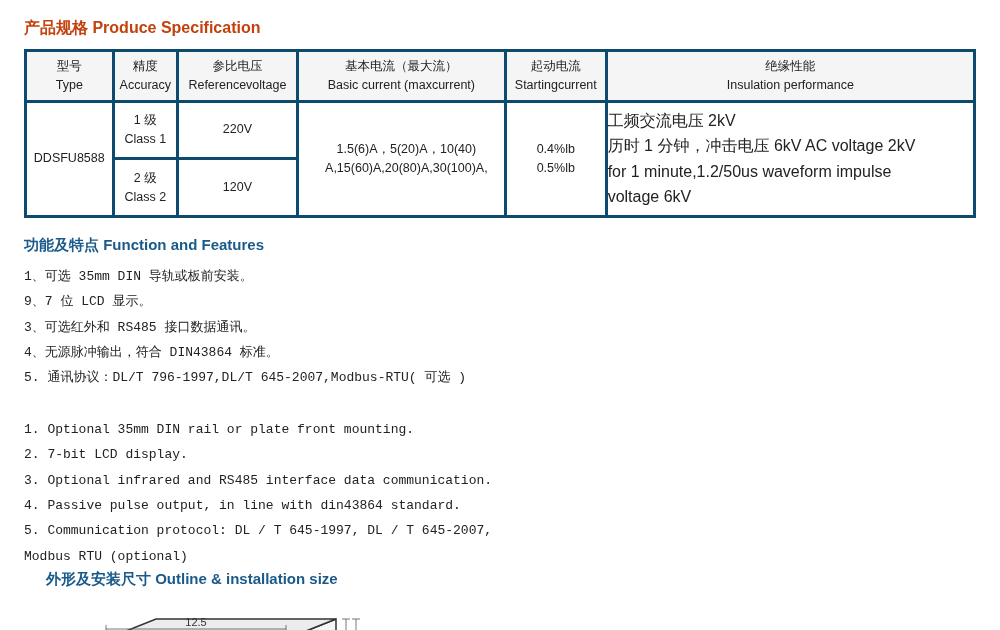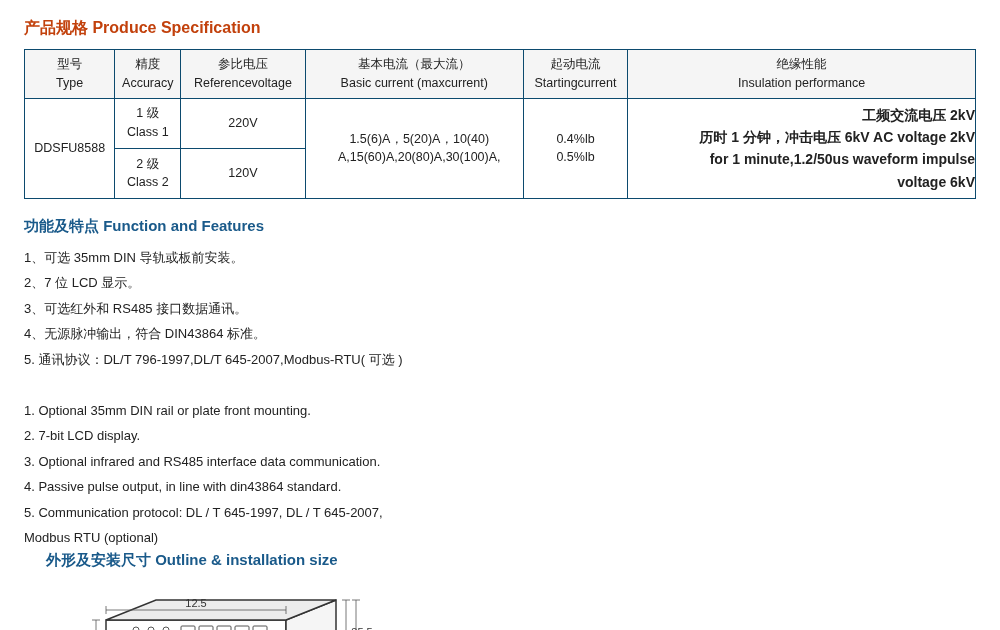--- a/index.html
+++ b/index.html
@@ -19,21 +19,21 @@
       margin-bottom: 10px;
     }
     
     .spec-table {
       width: 100%;
       border-collapse: collapse;
       margin-bottom: 18px;
       font-size: 12.5px;
     }
     .spec-table th, .spec-table td {
-      border: 1px solid #0c4a6e;
+      border: 3px solid #0c4a6e;
       padding: 5px 0;
       text-align: center;
       vertical-align: middle;
       line-height: 1.5;
     }
     .spec-table th {
       background: #f5f5f5;
       font-weight: normal;
     }
     
@@ -59,20 +59,21 @@
       margin-bottom: 10px;
     }
     .feature-list {
       list-style: none;
       font-size: 13px;
       line-height: 1.8;
       color: #222;
     }
     .feature-list li {
       margin-bottom: 2px;
+      font-family: Liberation Mono, monospace;
     }
     .feature-divider {
       margin: 10px 0 6px 0;
       border: none;
     }
     
     .diagram-container {
       position: relative;
       width: 420px;
       height: 310px;
@@ -99,41 +100,41 @@
       <th>绝缘性能<br>Insulation performance</th>
     </tr>
   </thead>
   <tbody>
     <tr>
       <td rowspan="2">DDSFU8588</td>
       <td>1 级<br>Class 1</td>
       <td>220V</td>
       <td rowspan="2" style="text-align:center; padding-left:10px;">1.5(6)A，5(20)A，10(40)<br>A,15(60)A,20(80)A,30(100)A,</td>
       <td rowspan="2">0.4%lb<br>0.5%lb</td>
-      <td rowspan="2" style="text-align:right; font-size:14px; line-height:1.6;font-weight:bold;">
+      <td rowspan="2" style="text-align:left; font-size:16px; line-height:1.6;">
         工频交流电压 2kV<br>
         历时 1 分钟，冲击电压 6kV AC voltage 2kV<br>
         for 1 minute,1.2/50us waveform impulse<br>
         voltage 6kV
       </td>
     </tr>
     <tr>
       <td>2 级<br>Class 2</td>
       <td>120V</td>
     </tr>
   </tbody>
 </table>
 
 <div class="bottom-section">
 
   <div class="features-col">
     <div class="features-title">功能及特点 Function and Features</div>
     <ul class="feature-list">
       <li>1、可选 35mm DIN 导轨或板前安装。</li>
-      <li>2、7 位 LCD 显示。</li>
+      <li>9、7 位 LCD 显示。</li>
       <li>3、可选红外和 RS485 接口数据通讯。</li>
       <li>4、无源脉冲输出，符合 DIN43864 标准。</li>
       <li>5. 通讯协议：DL/T 796-1997,DL/T 645-2007,Modbus-RTU( 可选 )</li>
     </ul>
     <div class="feature-divider" style="height:12px;"></div>
     <ul class="feature-list">
       <li>1. Optional 35mm DIN rail or plate front mounting.</li>
       <li>2. 7-bit LCD display.</li>
       <li>3. Optional infrared and RS485 interface data communication.</li>
       <li>4. Passive pulse output, in line with din43864 standard.</li>

